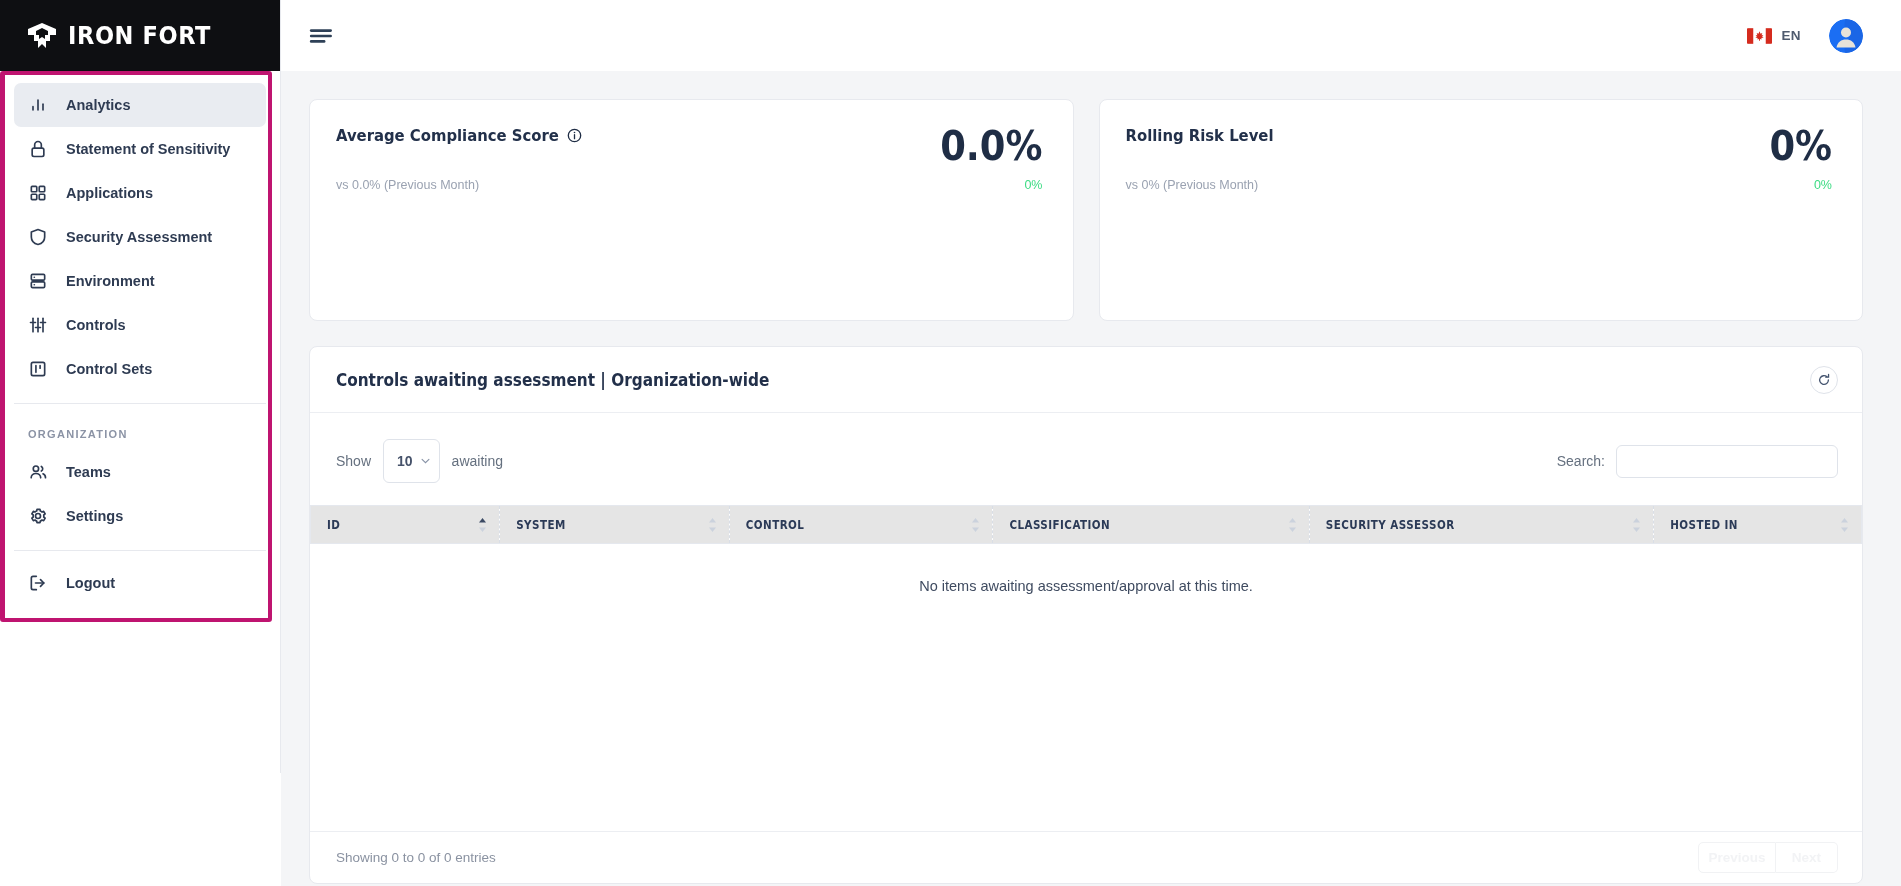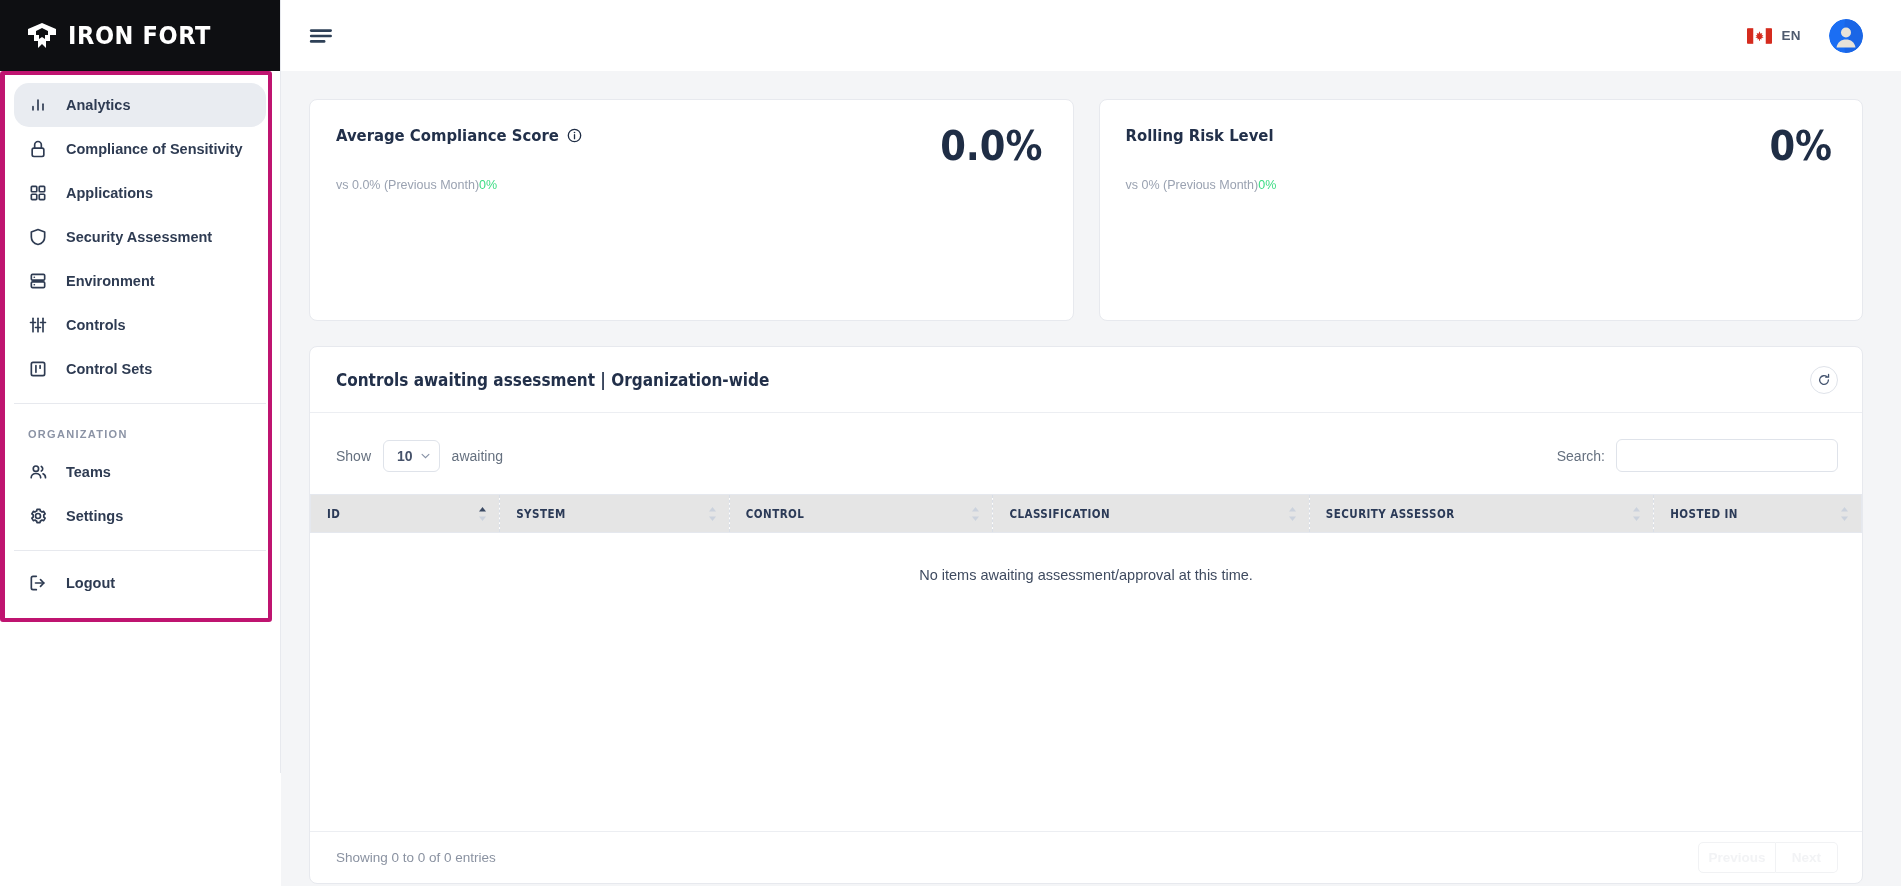--- a/index.html
+++ b/index.html
@@ -50,21 +50,21 @@
 
   .nav {
     padding: 12px 14px 0 14px;
     display: flex; flex-direction: column;
   }
   .nav-item {
     display: flex; align-items: center;
     gap: 18px;
     height: 44px;
     padding: 0 14px;
-    border-radius: 15px;
+    border-radius: 7px;
     color: #2e3b52;
     font-size: 14.5px;
     font-weight: 700;
     cursor: pointer;
     margin-bottom: 0px;
   }
   .nav-item.active { background: #e9ecf1; }
   .nav-item .ic { width: 20px; height: 20px; flex: 0 0 20px; display:block; color:#2e3b52; }
   .nav-sep { height: 1px; background: #e7e9ee; margin: 12px 0 0 0; }
   .nav-group-label {
@@ -113,21 +113,21 @@
     font-size: 16.5px; font-weight: 700; color: #22304a;
     display: flex; align-items: center; gap: 8px;
     font-family: "DejaVu Sans Condensed", "Liberation Sans", sans-serif;
   }
   .info-ic { width: 15px; height: 15px; display:block; cursor:pointer; }
   .kpi-value {
     font-size: 41px; font-weight: 700; color: #1f2d45;
     line-height: 1;
     font-family: "DejaVu Sans Condensed", "Liberation Sans", sans-serif;
   }
-  .kpi-bottom { display: flex; align-items: center; margin-top: 11px; }
+  .kpi-bottom { display: flex; align-items: center; justify-content: space-between; margin-top: 11px; }
   .kpi-sub { font-size: 12.5px; color: #9aa2b1; }
   .kpi-delta { font-size: 12.5px; color: #3ddc84; }
 
   
   .table-card { height: 538px; display: flex; flex-direction: column; }
   .table-head {
     height: 66px; flex: 0 0 66px;
     display: flex; align-items: center; justify-content: space-between;
     padding: 0 24px 0 26px;
     border-bottom: 1px solid #eceef2;
@@ -144,21 +144,21 @@
   }
   .refresh-ic { width: 14px; height: 14px; display:block; }
 
   .table-controls {
     display: flex; align-items: center; justify-content: space-between;
     padding: 26px 24px 22px 26px;
   }
   .show-entries { display: flex; align-items: center; gap: 12px; font-size: 14px; color: #65707f; }
   .len-select {
     border: 1px solid #dfe3ea; border-radius: 6px;
-    background: #fff; height: 32px; padding: 0 9px 0 13px;
+    background: #fff; height: 44px; padding: 0 9px 0 13px;
     font-size: 14px; font-weight: 700; color: #4b5costa;
     color: #46526a;
     display: flex; align-items: center; gap: 8px;
     cursor: pointer;
     font-family: "Liberation Sans", sans-serif;
   }
   .caret { width: 9px; height: 6px; display:block; }
   .search-wrap { display: flex; align-items: center; gap: 11px; font-size: 14px; color: #65707f; }
   .search-input {
     width: 222px; height: 33px;
@@ -244,21 +244,21 @@
             <line x1="18" y1="11" x2="18" y2="18"></line>
         </svg>
         <span>Analytics</span>
       </div>
 
       <div class="nav-item">
         <svg class="ic" viewBox="0 0 24 24" fill="none" stroke="currentColor" stroke-width="2" stroke-linecap="round" stroke-linejoin="round">
           <rect x="5" y="11" width="14" height="10" rx="2"></rect>
             <path d="M8 11V7a4 4 0 0 1 8 0v4"></path>
         </svg>
-        <span>Compliance of Sensitivity</span>
+        <span>Statement of Sensitivity</span>
       </div>
 
       <div class="nav-item">
         <svg class="ic" viewBox="0 0 24 24" fill="none" stroke="currentColor" stroke-width="2">
           <rect x="4" y="4" width="6.5" height="6.5" rx="1"></rect>
             <rect x="13.5" y="4" width="6.5" height="6.5" rx="1"></rect>
           <rect x="4" y="13.5" width="6.5" height="6.5" rx="1"></rect>
             <rect x="13.5" y="13.5" width="6.5" height="6.5" rx="1"></rect>
         </svg>
         <span>Applications</span>

